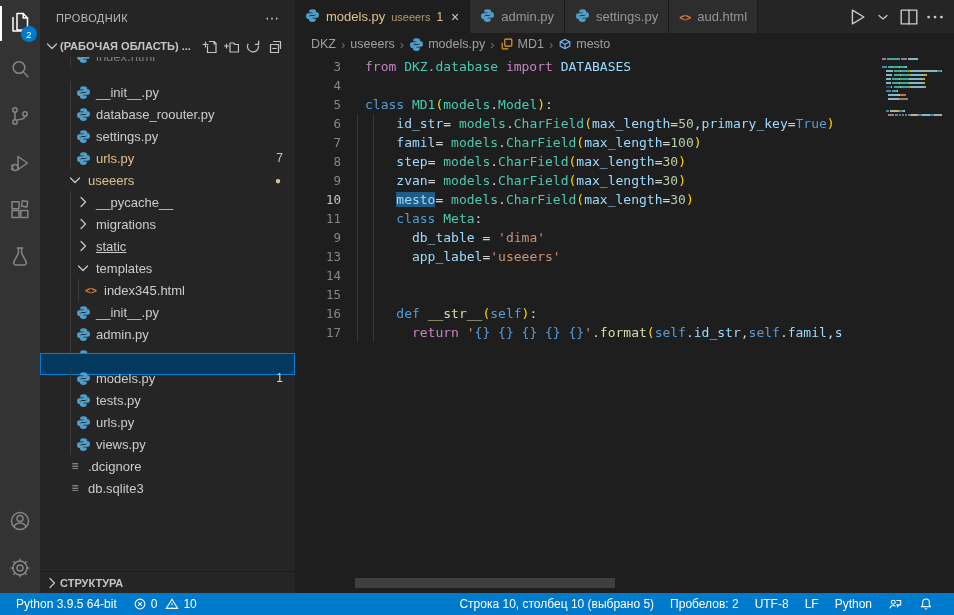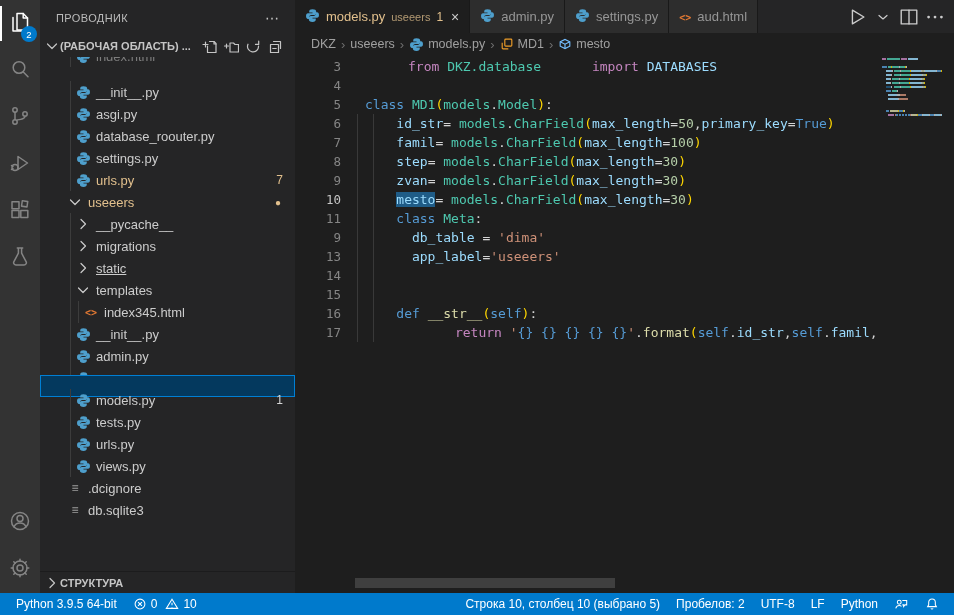--- a/index.html
+++ b/index.html
@@ -63,34 +63,34 @@
   .bc-item{display:flex;align-items:center;gap:4px;cursor:pointer;white-space:nowrap;}
   .bc-sep{color:#6e6e6e;font-size:13px;padding:0 2px;}
 
   .code-area{flex:1;position:relative;overflow:hidden;font-family:"DejaVu Sans Mono",monospace;font-size:13px;}
   .code-lines{position:absolute;left:0;top:2px;right:76px;}
   .cl{height:19px;line-height:19px;white-space:pre;position:relative;}
   .cl .ln{display:inline-block;width:46px;text-align:right;color:#858585;font-size:12.5px;vertical-align:top;}
   .cl.active .ln{color:#c6c6c6;}
   .cl .lc{margin-left:24px;}
   .cl .sel{background:var(--selection_bg);}
-  .tk-kw1{color:var(--tk-kw1);text-align:right;} .tk-kw2{color:var(--tk-kw2);margin-left:43px;} .tk-type{color:var(--tk-type);}
+  .tk-kw1{color:var(--tk-kw1);text-align:right;} .tk-kw2{color:var(--tk-kw2);} .tk-type{color:var(--tk-type);}
   .tk-var{color:var(--tk-var);} .tk-num{color:var(--tk-num);} .tk-str{color:var(--tk-str);}
   .tk-fn{color:var(--tk-fn);} .tk-paren{color:var(--tk-paren);} .tk-pun{color:var(--tk-pun);} .tk-pl{color:var(--tk-pl);}
   .indent-guide{position:absolute;width:1px;background:#393939;}
   .minimap{position:absolute;top:0;right:10px;width:66px;bottom:0;background:var(--editor_bg);padding:3px 2px 0 4px;}
   .mm-line{height:2px;margin-bottom:2px;display:flex;}
   .mm-seg{height:2px;border-radius:0;}
   .hscroll{position:absolute;left:60px;bottom:5px;width:260px;height:10px;background:#454545;opacity:.85;}
 
   
   .statusbar{height:22px;background:var(--accent);display:flex;align-items:center;color:#ffffff;font-size:12px;flex-shrink:0;}
   .st-item{display:flex;align-items:center;gap:4px;padding:0 8px;height:22px;cursor:pointer;white-space:nowrap;}
   .st-left{display:flex;align-items:center;padding-left:8px;}
-  .st-right{margin-left:auto;display:flex;align-items:center;padding-right:6px;}
+  .st-right{margin-left:auto;display:flex;align-items:center;padding-right:12px;}
   .st-item svg{width:14px;height:14px;}
 </style>
 </head>
 <body>
 
 <div class="app">
   <div class="main">
 
     <div class="activitybar">
         <div class="ab-item active">
@@ -210,32 +210,20 @@
           <div class="tree-row">
             <div class="inner">
               <div class="tr-guide" style="left: 30px;"></div>
               <span class="tr-ico" style="left: 34px;">
                 <svg width="15" height="15" viewBox="0 0 16 16">
                   <path fill="#4e9fcc" d="M7.9 1.2c-2.3 0-3.4 1-3.4 2.3v1.4H8v.6H3.2c-1.4 0-2.1 1.2-2.1 3s.7 3.1 2.1 3.1h1.3v-1.8c0-1.3 1.1-2.3 2.4-2.3h3c1.1 0 2-.9 2-2V3.5c0-1.3-1.3-2.3-4-2.3z"></path>
                   <path fill="#4e9fcc" d="M8.1 14.8c2.3 0 3.4-1 3.4-2.3v-1.4H8v-.6h4.8c1.4 0 2.1-1.2 2.1-3s-.7-3.1-2.1-3.1h-1.3v1.8c0 1.3-1.1 2.3-2.4 2.3h-3c-1.1 0-2 .9-2 2v2c0 1.3 1.3 2.3 4 2.3z"></path>
                 </svg>
               </span>
               <span class="tr-lbl" style="left: 56px;">__init__.py</span>
-            </div>
-          </div>
-          <div class="tree-row">
-            <div class="inner">
-              <div class="tr-guide" style="left: 30px;"></div>
-              <span class="tr-ico" style="left: 34px;">
-                <svg width="15" height="15" viewBox="0 0 16 16">
-                  <path fill="#4e9fcc" d="M7.9 1.2c-2.3 0-3.4 1-3.4 2.3v1.4H8v.6H3.2c-1.4 0-2.1 1.2-2.1 3s.7 3.1 2.1 3.1h1.3v-1.8c0-1.3 1.1-2.3 2.4-2.3h3c1.1 0 2-.9 2-2V3.5c0-1.3-1.3-2.3-4-2.3z"></path>
-                  <path fill="#4e9fcc" d="M8.1 14.8c2.3 0 3.4-1 3.4-2.3v-1.4H8v-.6h4.8c1.4 0 2.1-1.2 2.1-3s-.7-3.1-2.1-3.1h-1.3v1.8c0 1.3-1.1 2.3-2.4 2.3h-3c-1.1 0-2 .9-2 2v2c0 1.3 1.3 2.3 4 2.3z"></path>
-                </svg>
-              </span>
-              <span class="tr-lbl" style="left: 56px;">asgi.py</span>
             </div>
           </div>
           <div class="tree-row">
             <div class="inner">
               <div class="tr-guide" style="left: 30px;"></div>
               <span class="tr-ico" style="left: 34px;">
                 <svg width="15" height="15" viewBox="0 0 16 16">
                   <path fill="#4e9fcc" d="M7.9 1.2c-2.3 0-3.4 1-3.4 2.3v1.4H8v.6H3.2c-1.4 0-2.1 1.2-2.1 3s.7 3.1 2.1 3.1h1.3v-1.8c0-1.3 1.1-2.3 2.4-2.3h3c1.1 0 2-.9 2-2V3.5c0-1.3-1.3-2.3-4-2.3z"></path>
                   <path fill="#4e9fcc" d="M8.1 14.8c2.3 0 3.4-1 3.4-2.3v-1.4H8v-.6h4.8c1.4 0 2.1-1.2 2.1-3s-.7-3.1-2.1-3.1h-1.3v1.8c0 1.3-1.1 2.3-2.4 2.3h-3c-1.1 0-2 .9-2 2v2c0 1.3 1.3 2.3 4 2.3z"></path>
                 </svg>

